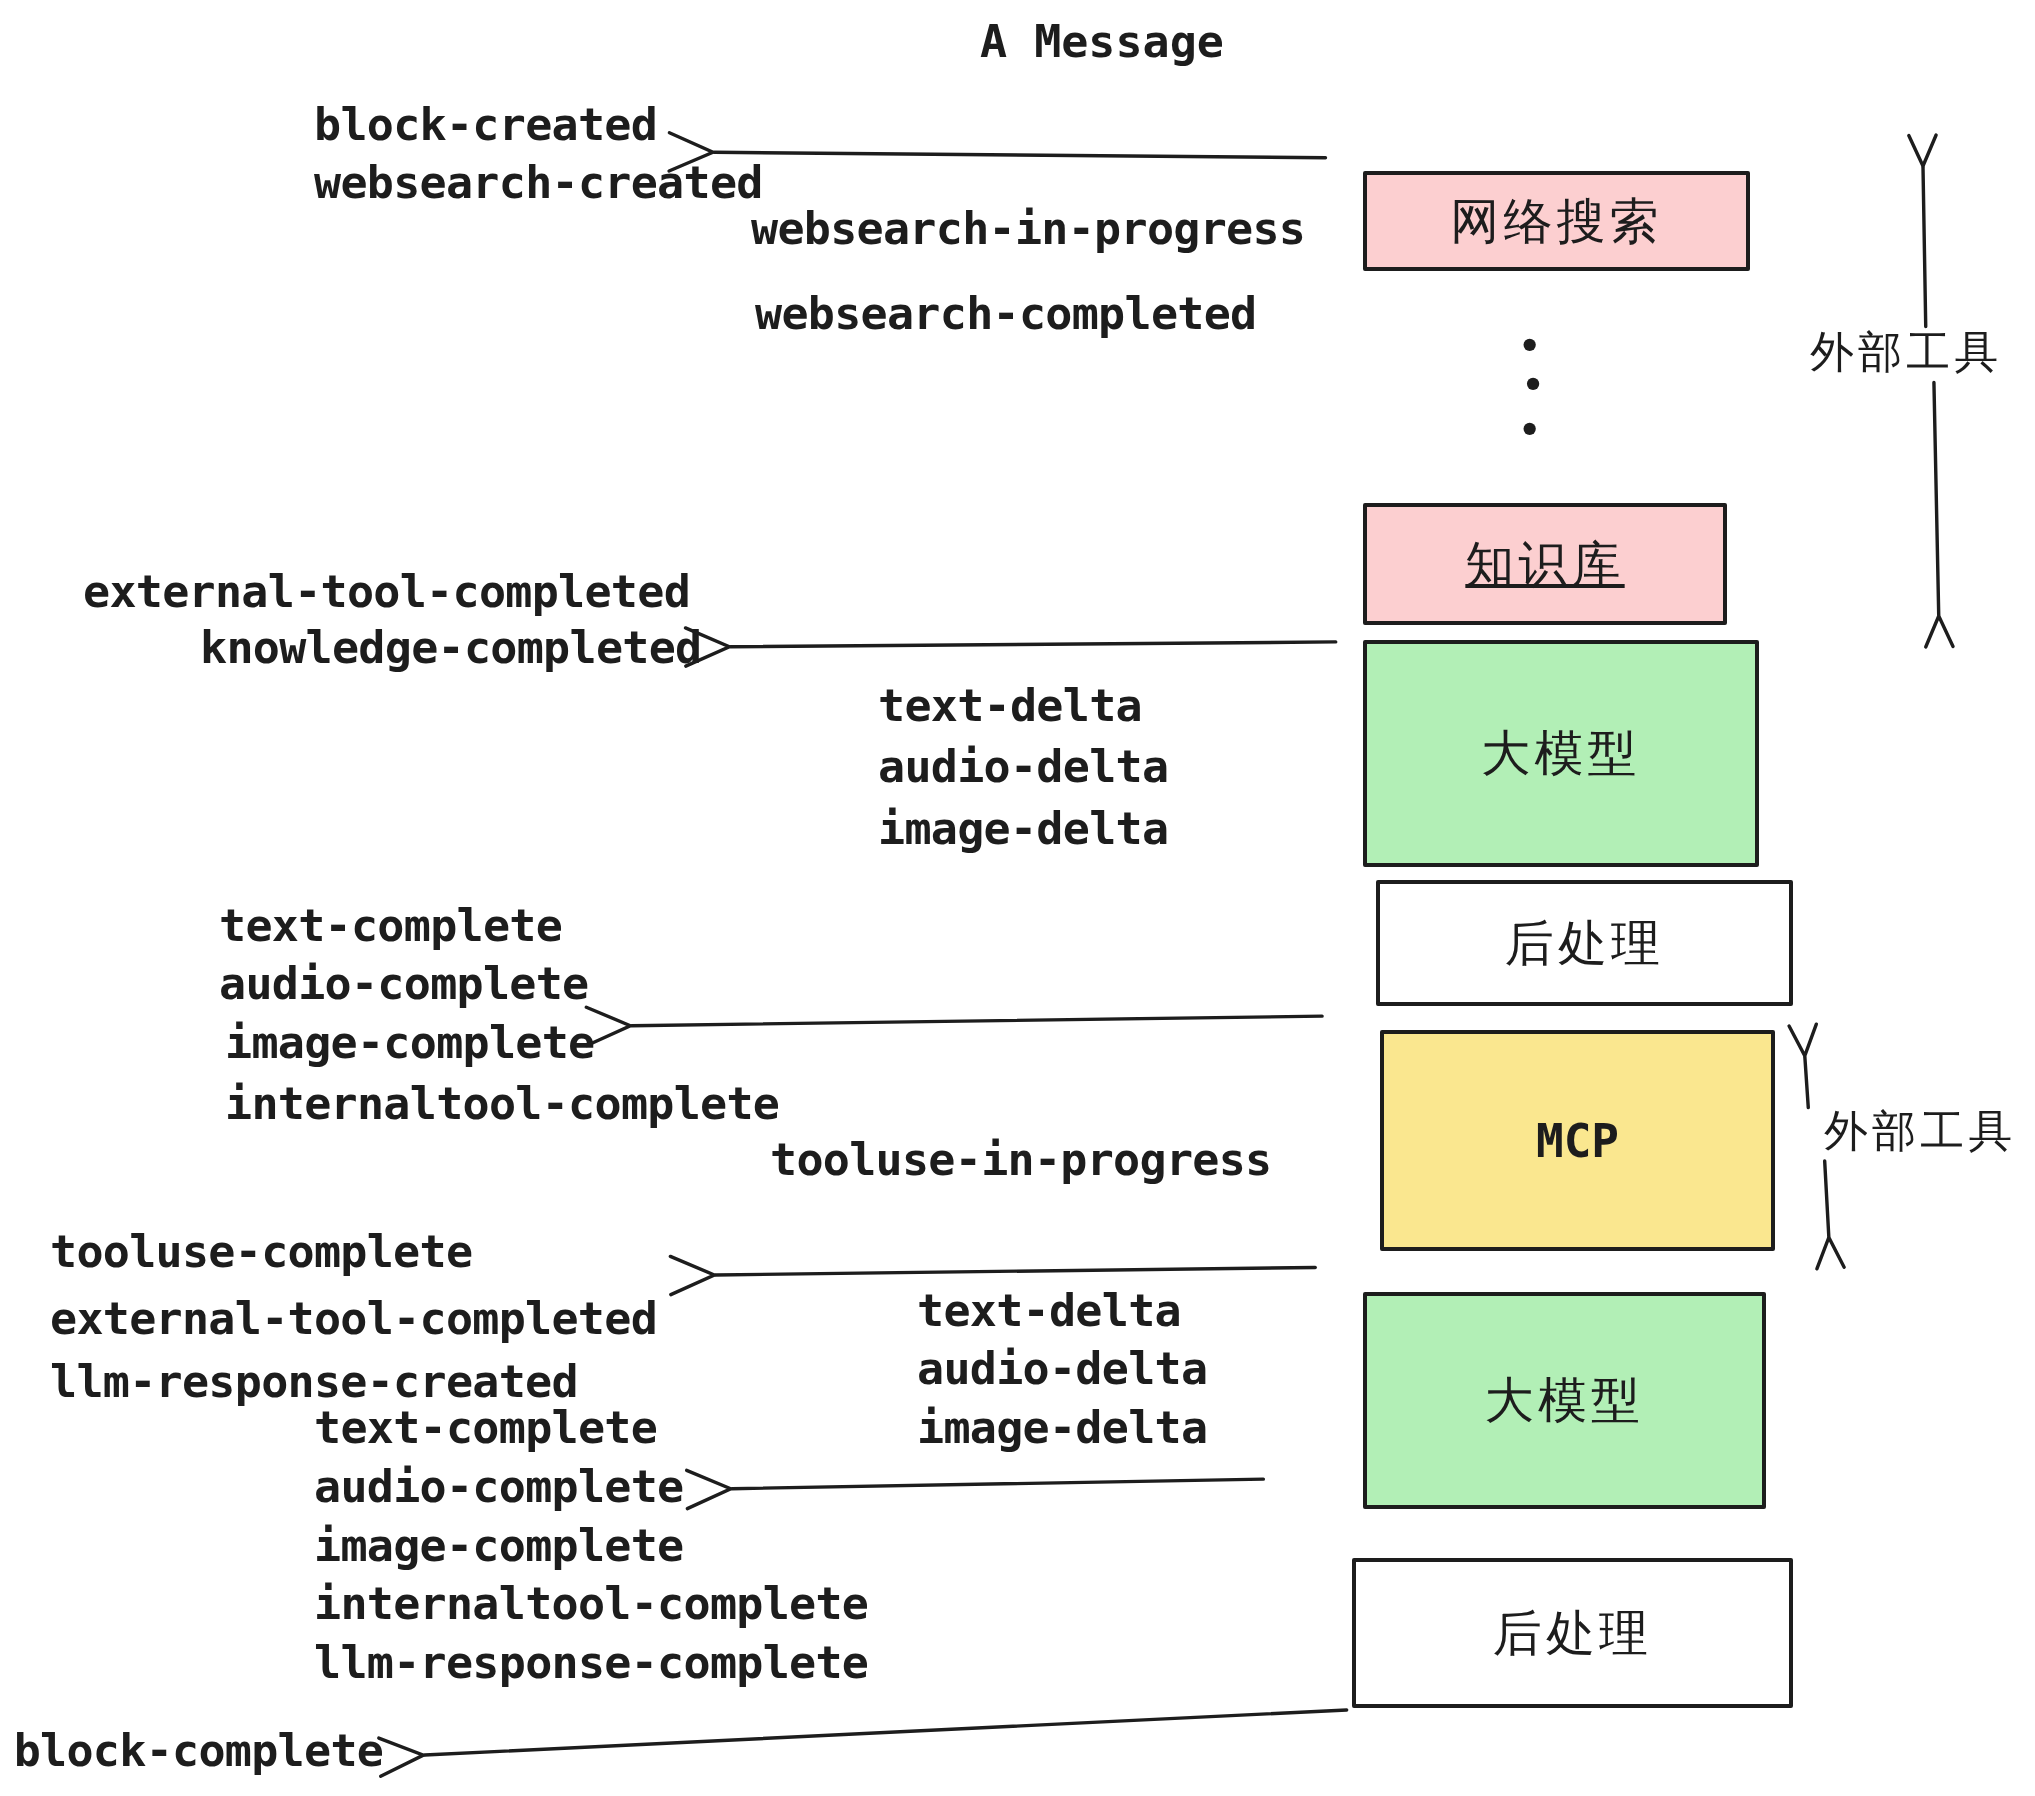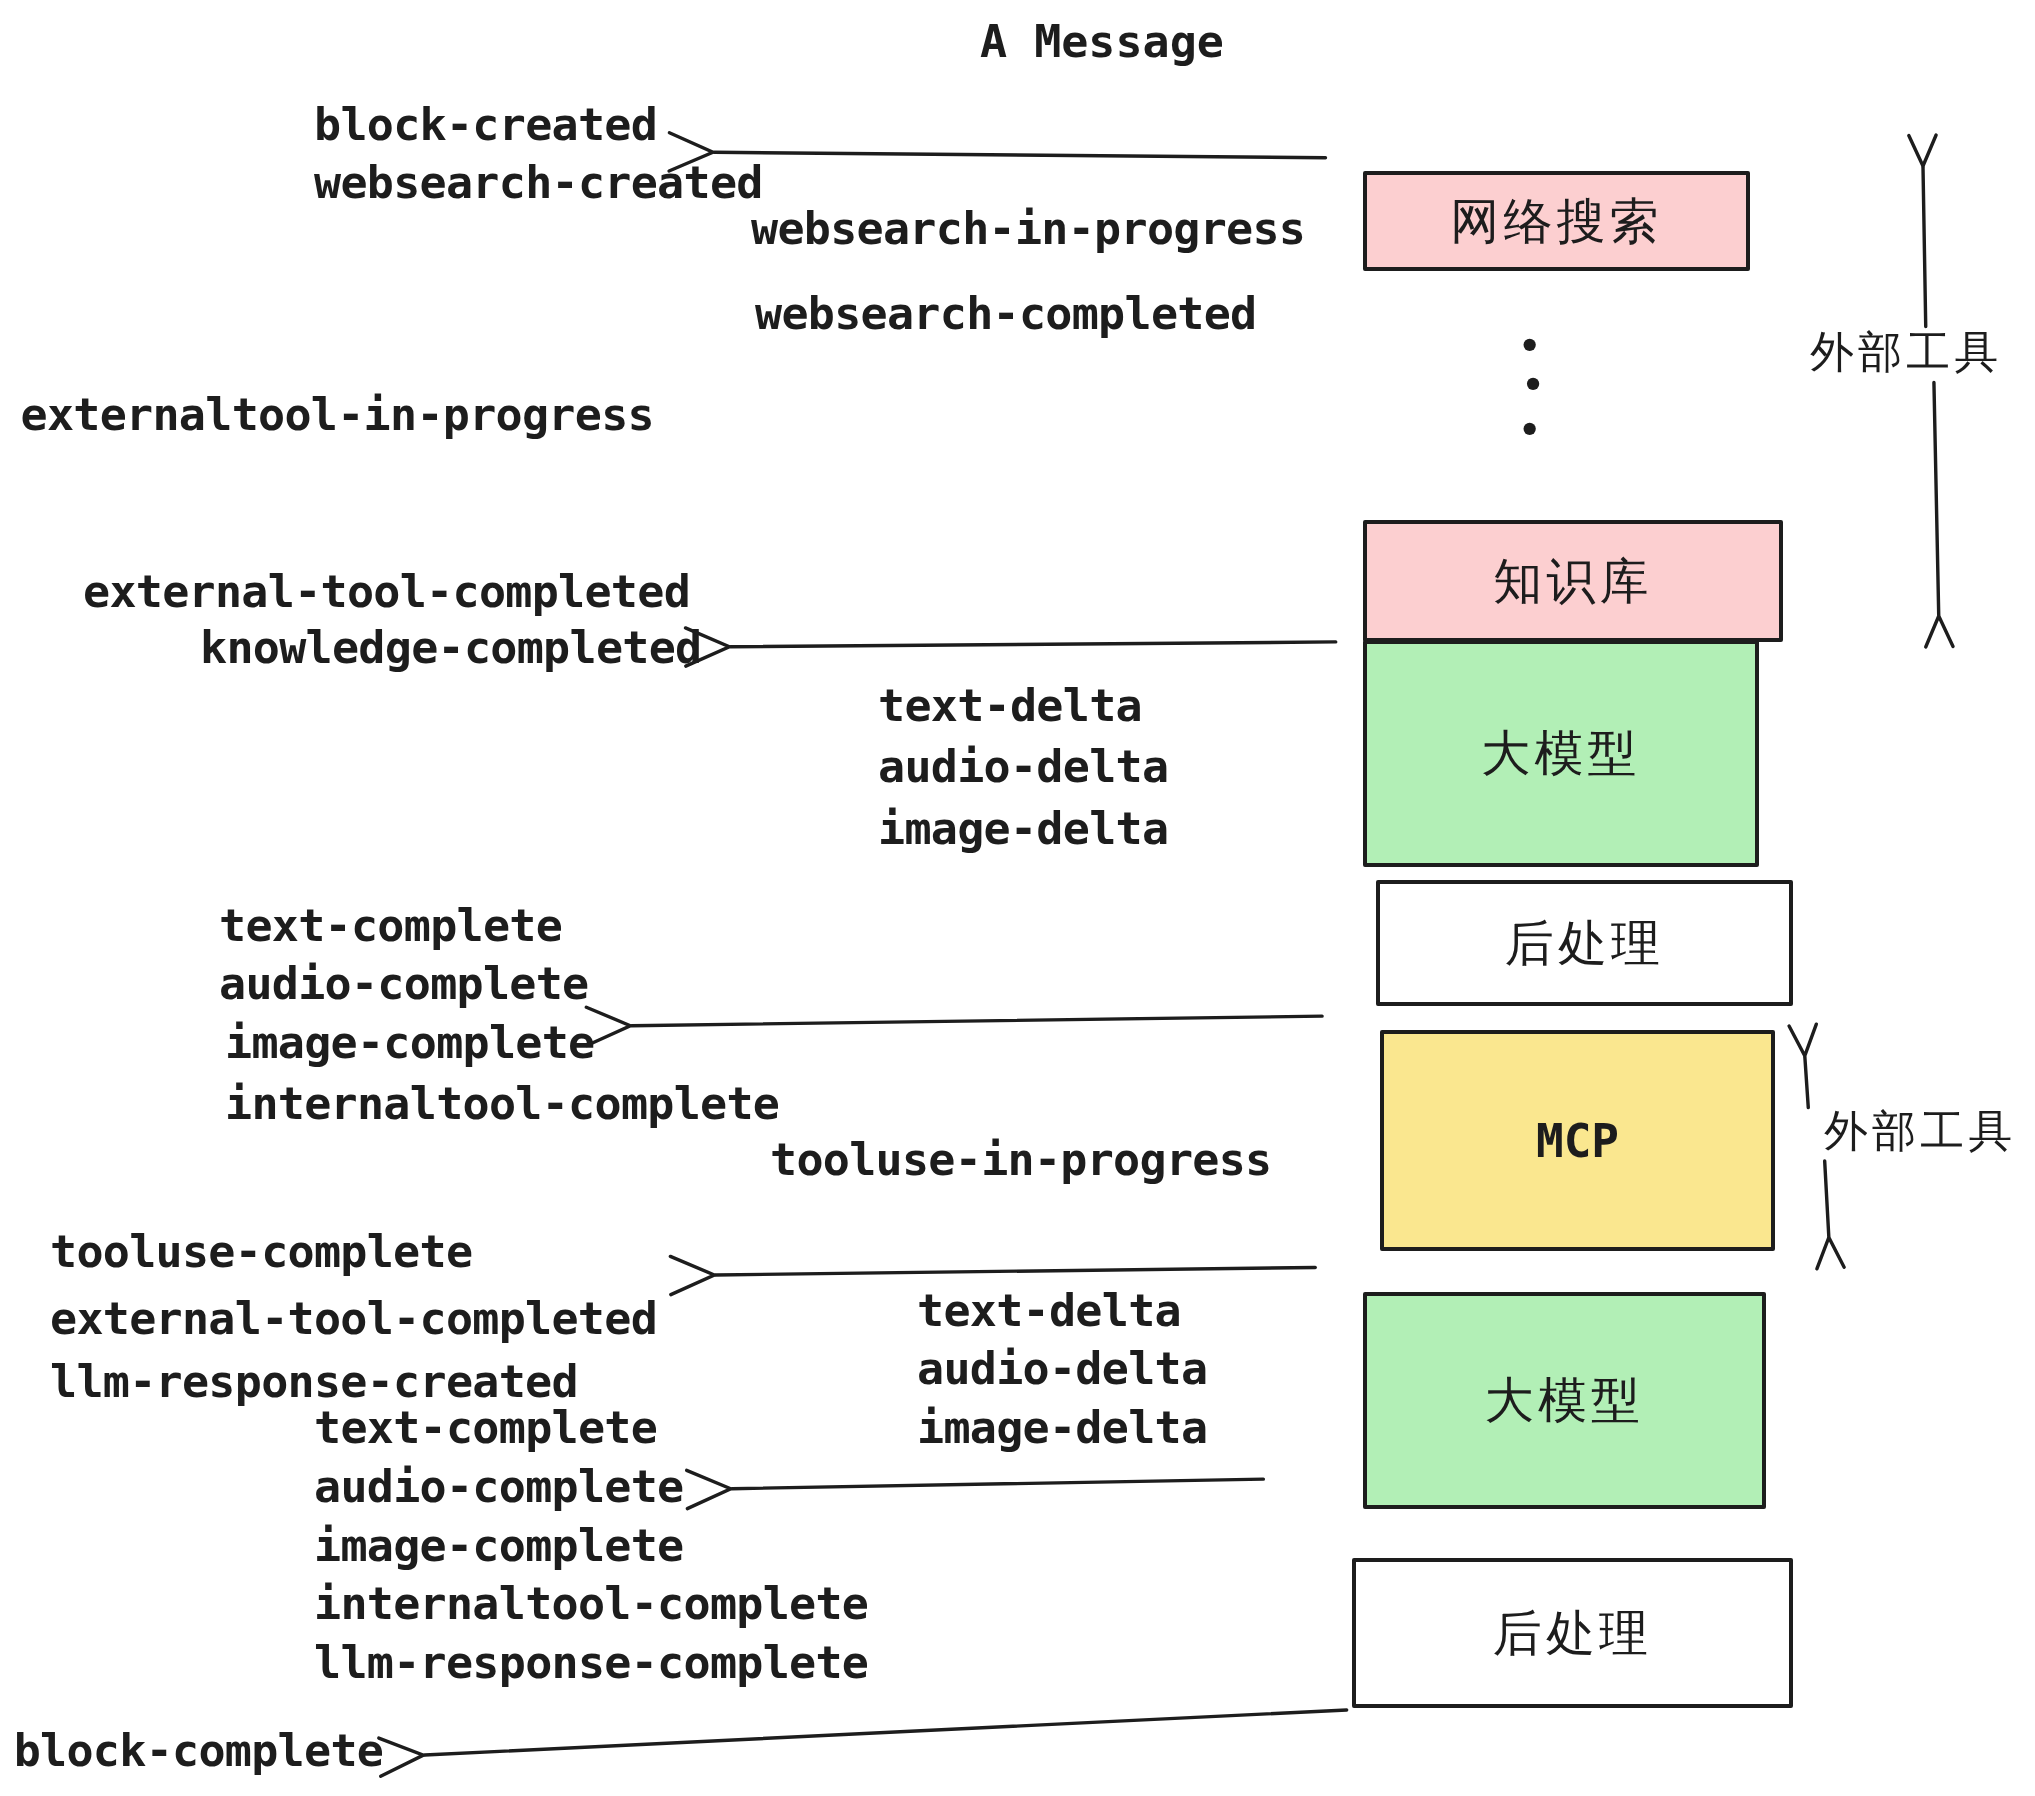--- a/index.html
+++ b/index.html
@@ -59,21 +59,21 @@
 </head>
 <body>
 
 <div id="canvas" style="background: rgb(255, 255, 255); color: rgb(29, 29, 29);">
 
   <div class="title" style="left:980px; top:17px;">A Message</div>
 
   <div class="box" style="left: 1363px; top: 171px; width: 387px; height: 100px; background: rgb(252, 207, 208);">
     <span class="lbl">网络搜索</span>
   </div>
-  <div class="box" style="left: 1363px; top: 520px; width: 420px; height: 122px; background: rgb(252, 207, 208);">
+  <div class="box" style="left: 1363px; top: 503px; width: 364px; height: 122px; background: rgb(252, 207, 208); text-decoration: underline;">
     <span class="lbl">知识库</span>
   </div>
   <div class="box" style="left: 1363px; top: 640px; width: 396px; height: 227px; background: rgb(178, 239, 182);">
     <span class="lbl">大模型</span>
   </div>
   <div class="box" style="left: 1376px; top: 880px; width: 417px; height: 126px; background: rgb(255, 255, 255);">
     <span class="lbl">后处理</span>
   </div>
   <div class="box" style="left: 1380px; top: 1030px; width: 395px; height: 221px; background: rgb(250, 231, 143);">
     <span class="lbl mono">MCP</span>
@@ -82,21 +82,20 @@
     <span class="lbl">大模型</span>
   </div>
   <div class="box" style="left: 1352px; top: 1558px; width: 441px; height: 150px; background: rgb(255, 255, 255);">
     <span class="lbl">后处理</span>
   </div>
 
   <div class="evt" style="left:314px;  top:101px;">block-created</div>
   <div class="evt" style="left:314px;  top:159px;">websearch-created</div>
   <div class="evt" style="left:751px; top:205px;">websearch-in-progress</div>
   <div class="evt" style="left:755px; top:290px;">websearch-completed</div>
-  <div class="evt" style="left:20.5px;   top:391px;">externaltool-in-progress</div>
   <div class="evt" style="left:83px;  top:568px;">external-tool-completed</div>
   <div class="evt" style="left:200px;  top:624px;">knowledge-completed</div>
   <div class="evt" style="left:878px; top:682px;">text-delta</div>
   <div class="evt" style="left:878px; top:743px;">audio-delta</div>
   <div class="evt" style="left:878px; top:805px;">image-delta</div>
   <div class="evt" style="left:219px;  top:902px;">text-complete</div>
   <div class="evt" style="left:219px;  top:960px;">audio-complete</div>
   <div class="evt" style="left:225px;  top:1019px;">image-complete</div>
   <div class="evt" style="left:225px;  top:1080px;">internaltool-complete</div>
   <div class="evt" style="left:770px; top:1136px;">tooluse-in-progress</div>

